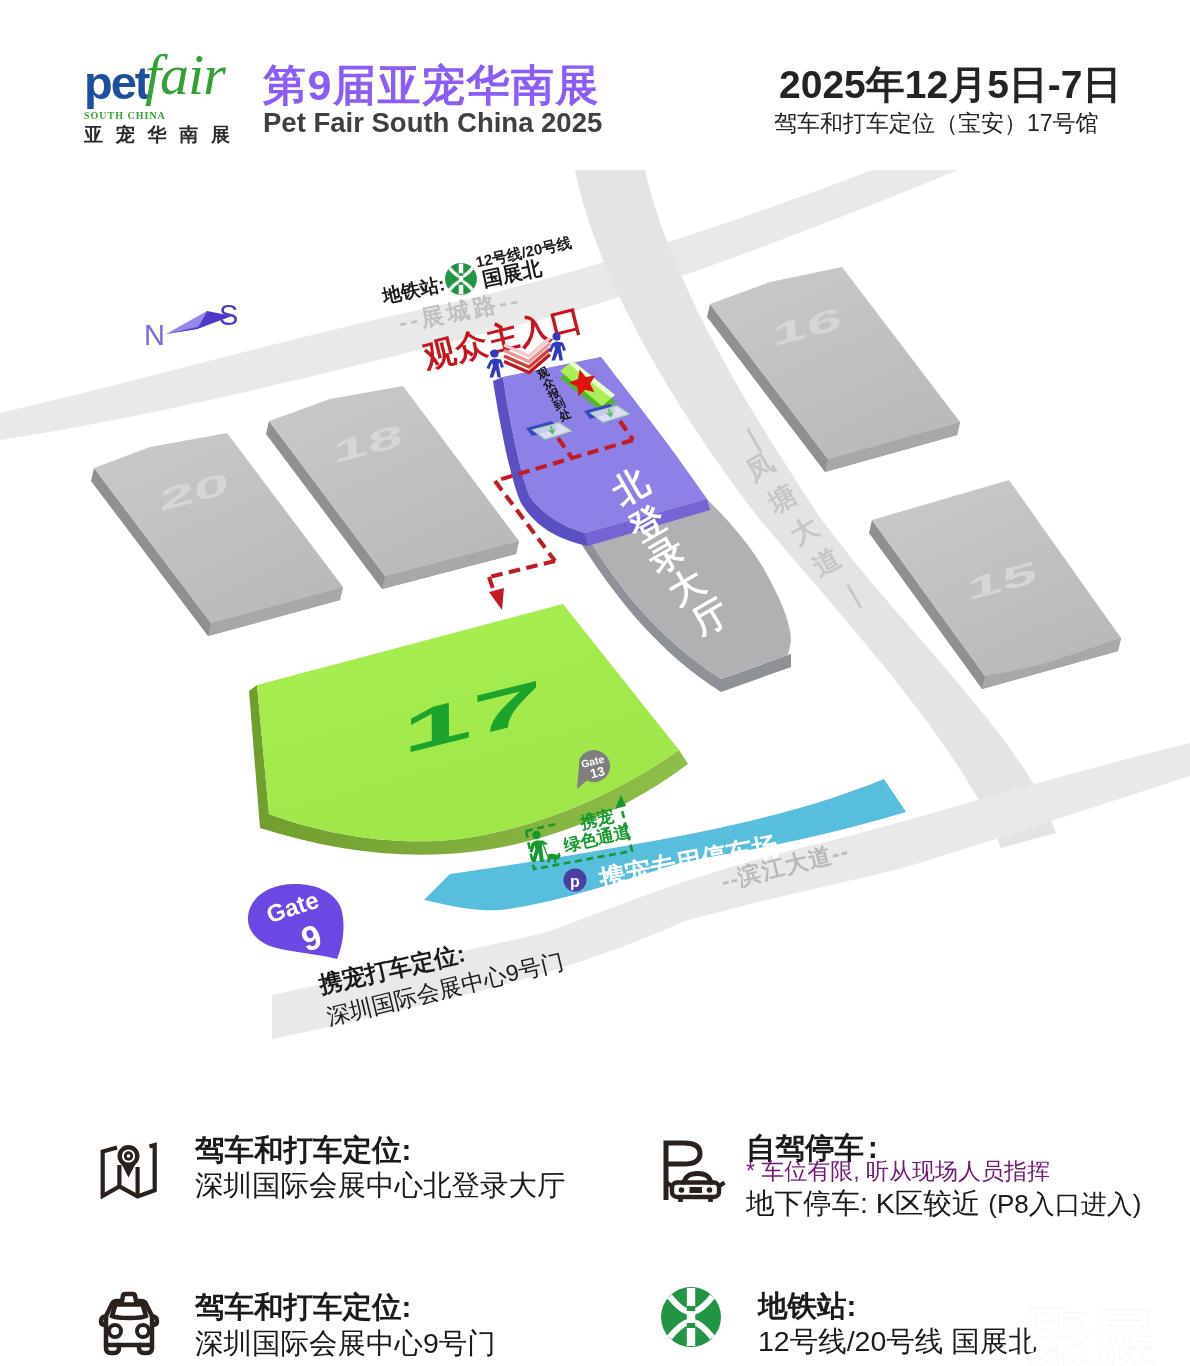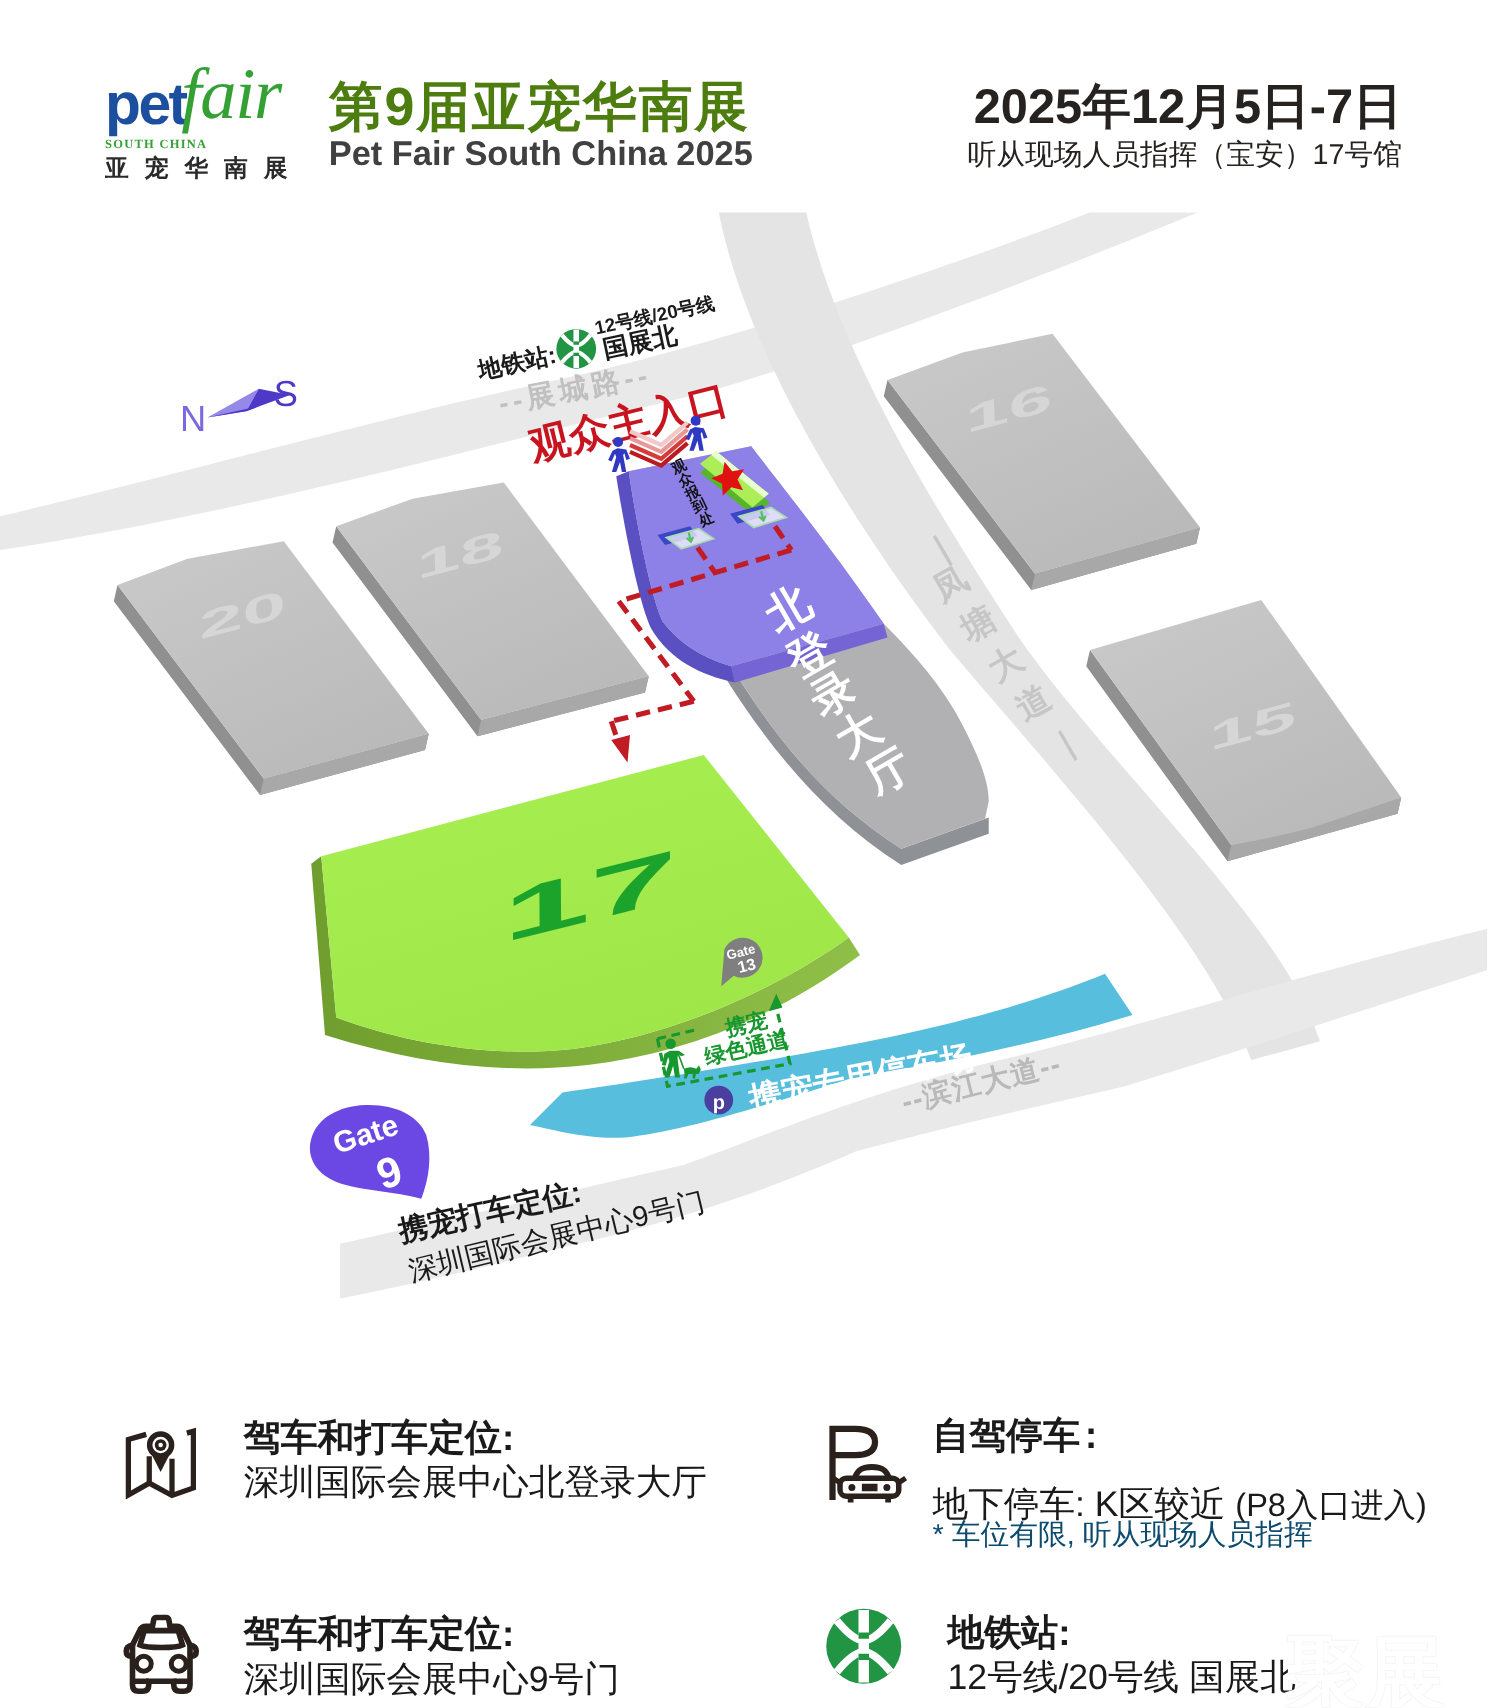--- a/index.html
+++ b/index.html
@@ -17,27 +17,27 @@
   <div style="position:relative;top:-2px;width:141px;text-align:left;font-family:'Liberation Serif',serif;font-weight:bold;font-size:10px;color:#35a135;letter-spacing:1px;">SOUTH CHINA</div>
   <div style="position:relative;top:-1px;display:flex;justify-content:space-between;width:146px;font-size:19px;font-weight:bold;color:#2a2a2a;">
     <span>亚</span>
       <span>宠</span>
       <span>华</span>
       <span>南</span>
       <span>展</span>
   </div>
 </div>
 
-<div class="abs" style="left:263px;top:57px;font-size:43px;font-weight:900;color:#4d7c0f;letter-spacing:1.5px;">第9届亚宠华南展</div>
+<div class="abs" style="left:263px;top:57px;font-size:43px;font-weight:900;color:#8b5cf6;letter-spacing:1.5px;">第9届亚宠华南展</div>
 
 <div class="abs" style="left:263px;top:107px;font-size:27.5px;font-weight:bold;color:#404040;">Pet Fair South China 2025</div>
 
 <div class="abs" style="left:779px;top:58px;font-size:39px;font-weight:bold;color:#262220;">2025年12月5日-7日</div>
 
-<div class="abs" style="left:774px;top:108px;font-size:23px;color:#262220;">听从现场人员指挥（宝安）17号馆</div>
+<div class="abs" style="left:774px;top:108px;font-size:23px;color:#262220;">驾车和打车定位（宝安）17号馆</div>
 
 <svg class="abs" style="left:0;top:0;" width="1190" height="1366" viewBox="0 0 1190 1366">
   <defs>
     <linearGradient id="hallg" x1="0" y1="0" x2="0.6" y2="1">
       <stop offset="0" stop-color="#cacaca"></stop>
       <stop offset="1" stop-color="#bababa"></stop>
     </linearGradient>
     <linearGradient id="h17g" x1="0" y1="0" x2="0.5" y2="1">
       <stop offset="0" stop-color="#a8ef52"></stop>
       <stop offset="1" stop-color="#9fe648"></stop>
@@ -263,21 +263,21 @@
     <path d="M14.5,48.5 L8.5,44.5 M60.5,48.5 L66.5,44.5" stroke-width="4.2"></path>
     <path d="M22.5,59.5 L22.5,64 M52.5,59.5 L52.5,64" stroke-width="4.6"></path>
     <rect x="32" y="49.5" width="11.5" height="5" fill="#2b211c"></rect>
   </g>
   <circle cx="23.5" cy="52" r="2.8" fill="#2b211c"></circle>
   <circle cx="51.5" cy="52" r="2.8" fill="#2b211c"></circle>
 </svg>
 
 <div class="abs" style="left:746px;top:1129px;font-size:29.5px;font-weight:900;color:#1a1a1a;font-family:Liberation Mono, monospace;">自驾停车:</div>
 <div class="abs" style="left:746px;top:1165px;font-size:28.5px;color:#1a1a1a;margin-top:20px;">地下停车: K区较近 <span style="font-size:26px;">(P8入口进入)</span></div>
-<div class="abs" style="left:746px;top:1212px;font-size:23px;color:#0c4a6e;text-align:center;">* 车位有限, 听从现场人员指挥</div>
+<div class="abs" style="left:746px;top:1156px;font-size:23px;color:#701a75;text-align:center;">* 车位有限, 听从现场人员指挥</div>
 
 <svg class="abs" style="left:95px;top:1291px;" width="68" height="66" viewBox="0 0 68 66">
   <g stroke="#2b211c" stroke-width="4.5" fill="none">
     <path d="M10,34 Q6,34 6,30 Q6,26 11,25 L17,13 Q18,10 22,10 L27,10 L28,4.5 Q28.5,3 30,3 L38,3 Q39.5,3 40,4.5 L41,10 L46,10 Q50,10 51,13 L57,25 Q62,26 62,30 Q62,34 58,34"></path>
     <path d="M11,25 L11,57 Q11,62 16,62 L19,62 Q24,62 24,57 L24,54 L44,54 L44,57 Q44,62 49,62 L52,62 Q57,62 57,57 L57,25"></path>
     <path d="M17,25 L20,15 Q20.5,13.5 22.5,13.5 L45.5,13.5 Q47.5,13.5 48,15 L51,25 Q47,27 34,27 Q21,27 17,25 Z"></path>
     <path d="M24,54 L11,54 M44,54 L57,54"></path>
   </g>
   <circle cx="20" cy="40" r="6" fill="none" stroke="#2b211c" stroke-width="4"></circle>
   <circle cx="48" cy="40" r="6" fill="none" stroke="#2b211c" stroke-width="4"></circle>

